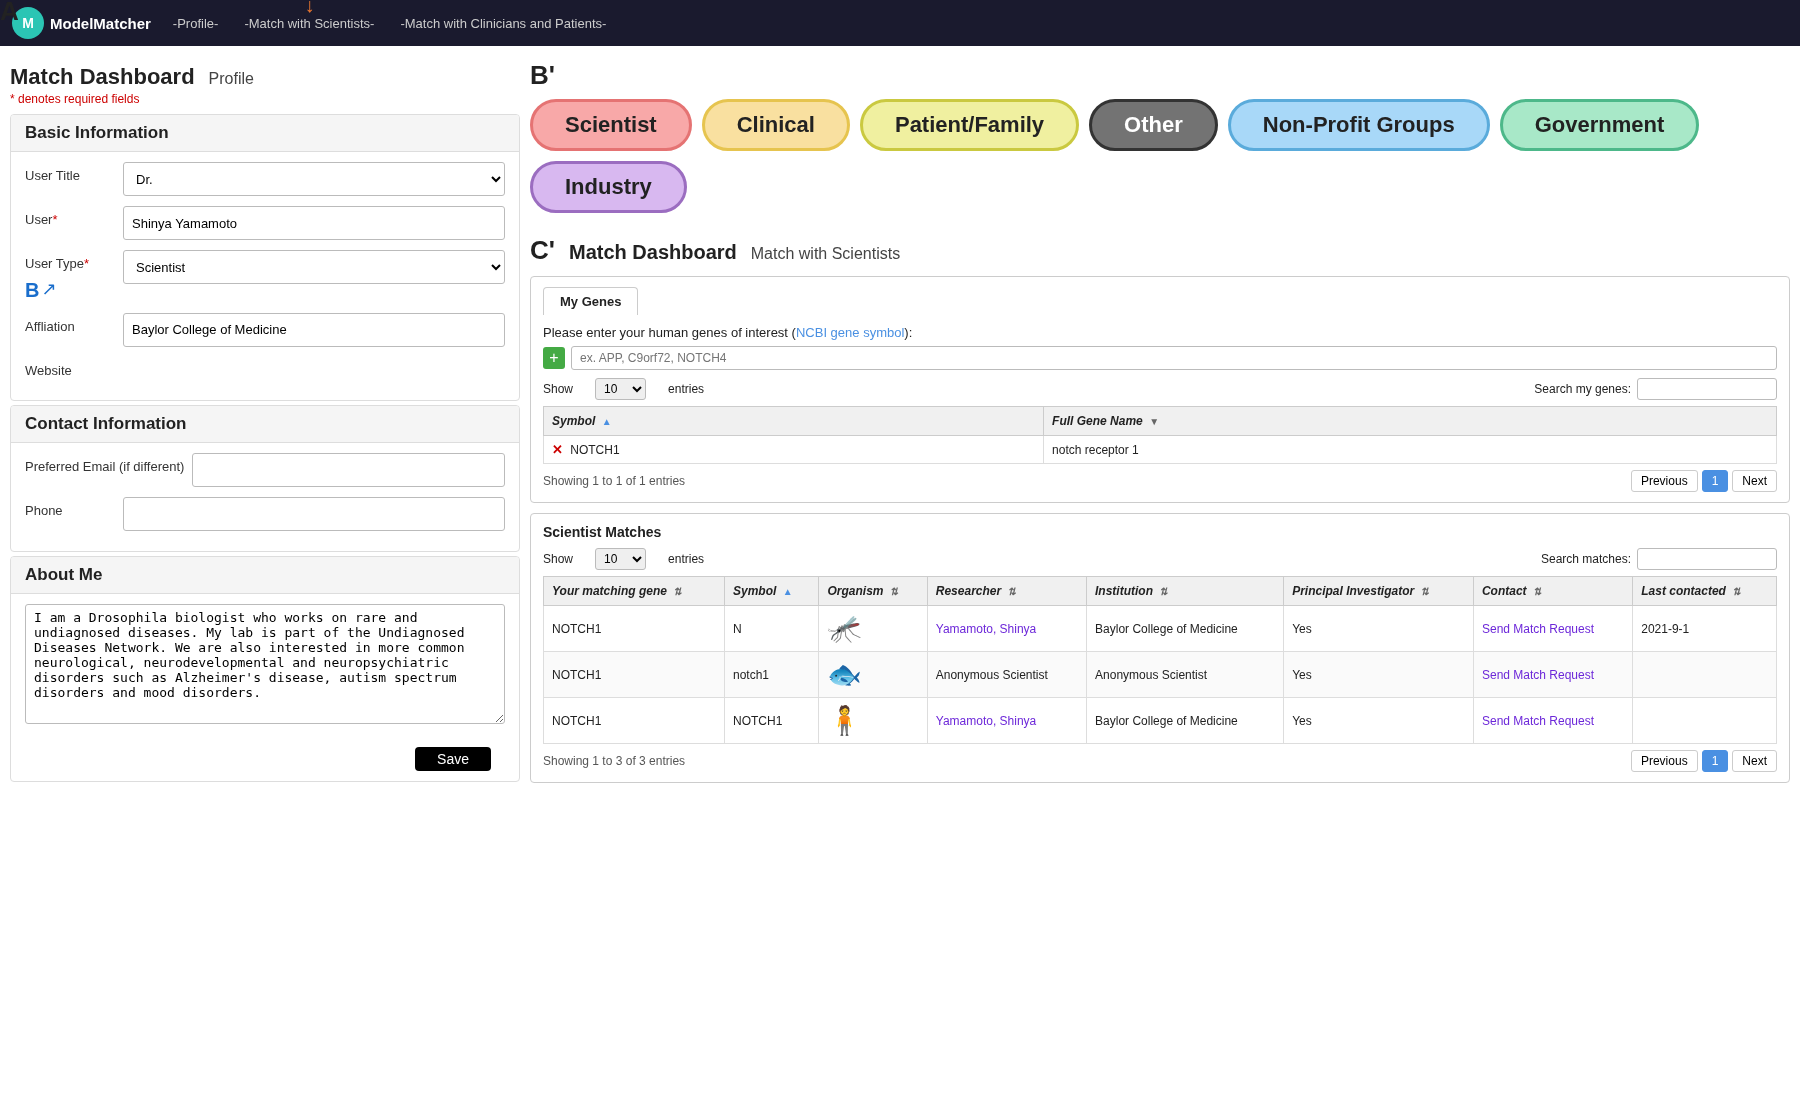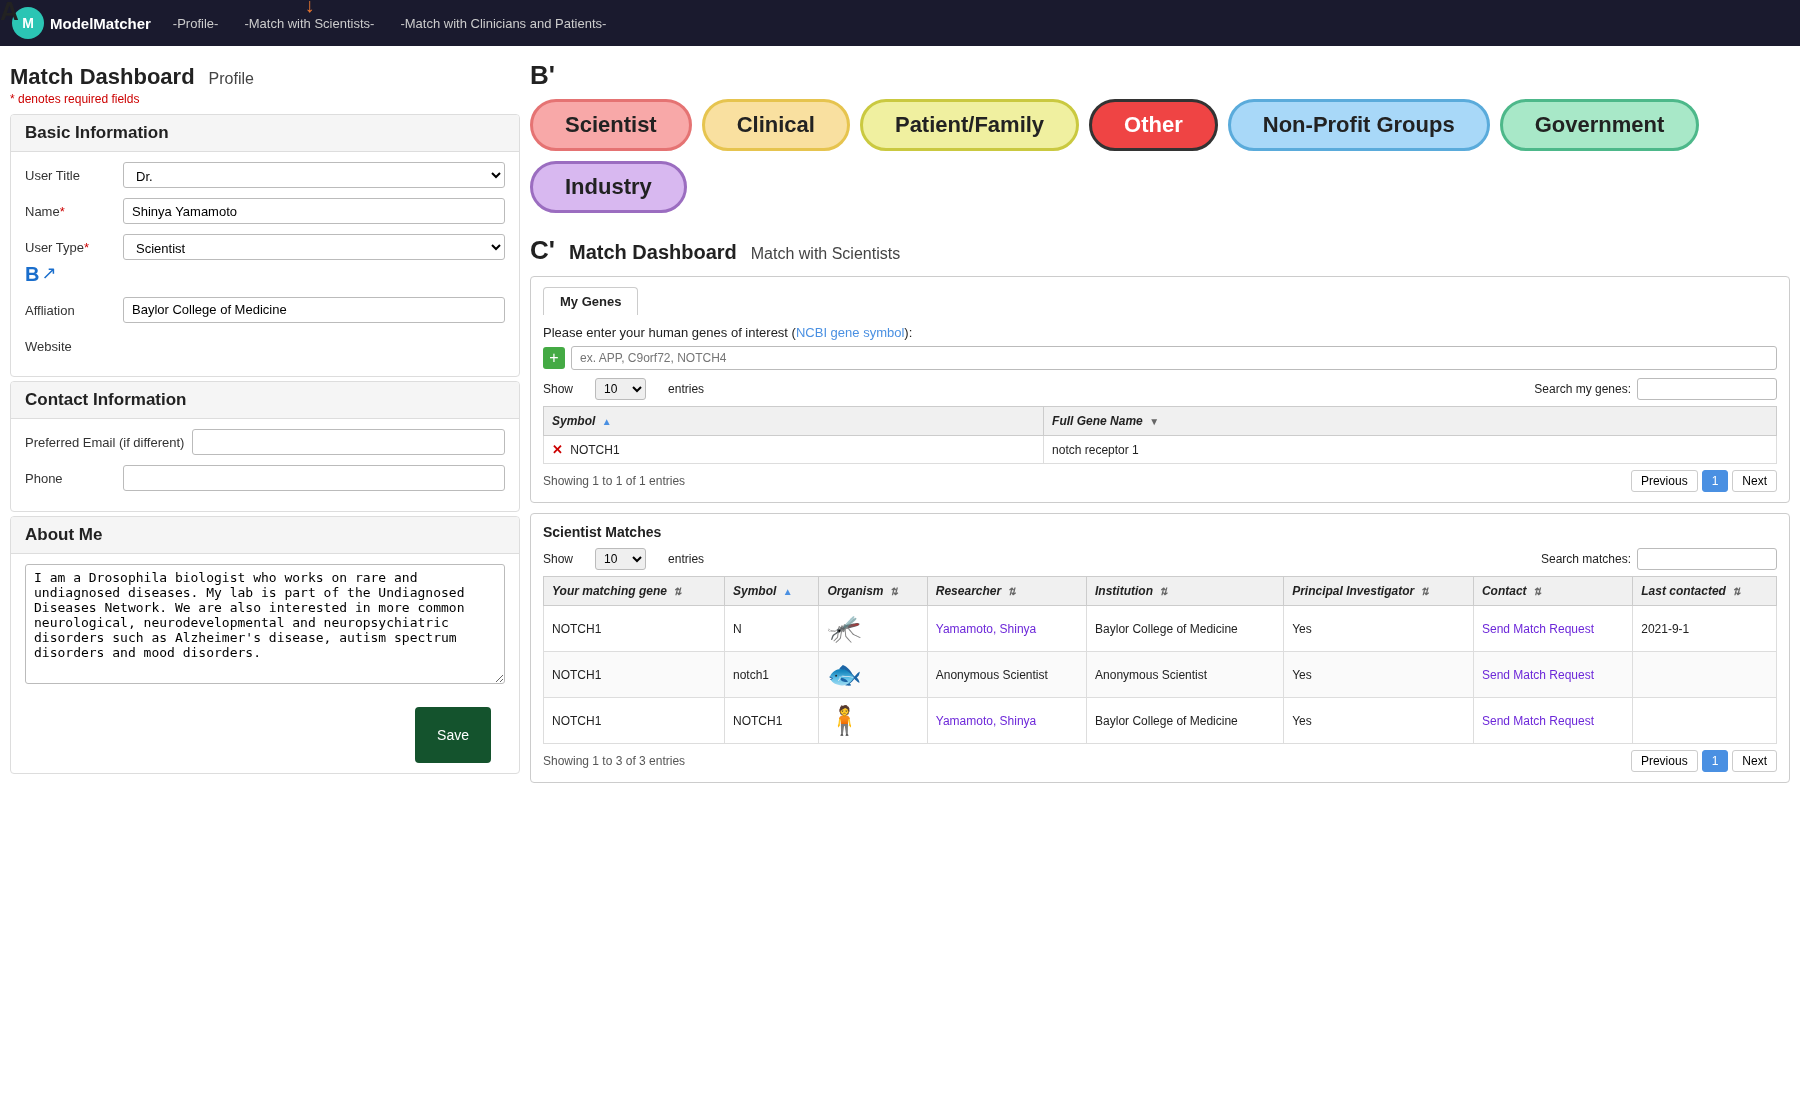--- a/index.html
+++ b/index.html
@@ -60,49 +60,49 @@
     .form-row {
       display: flex; align-items: flex-start; margin-bottom: 10px; gap: 8px;
     }
     .form-label {
       min-width: 90px; padding-top: 6px; font-size: 13px; color: #333;
       line-height: 1.3;
     }
     .form-label .req { color: #c00; }
     .form-control {
       flex: 1; border: 1px solid #bbb; border-radius: 3px; padding: 5px 8px;
-      font-size: 13px; background: #fff; height: 26px;
+      font-size: 13px; background: #fff; height: 34px;
     }
     select.form-control {
       appearance: auto; background: #fff;
     }
     textarea.form-control {
       height: 120px; resize: vertical;
     }
     .save-btn {
-      background: #14532d; color: #fff; border: none; border-radius: 4px;
-      padding: 20px 22px; font-size: 14px; cursor: pointer; float: right; margin: 6px 14px 10px 0;
+      background: #000000; color: #fff; border: none; border-radius: 4px;
+      padding: 4px 22px; font-size: 14px; cursor: pointer; float: right; margin: 6px 14px 10px 0;
     }
 
     
     .panel-right {
       flex: 1; display: flex; flex-direction: column; gap: 14px;
     }
 
     
     .bp-section { padding: 4px 0 8px 0; }
     .bp-tags { display: flex; flex-wrap: wrap; gap: 10px; margin-top: 8px; }
     .tag {
       border-radius: 50px; padding: 10px 32px; font-size: 22px; font-weight: bold;
       border: 3px solid transparent; cursor: pointer;
     }
     .tag-scientist { background: #f8a8a8; border-color: #e57373; color: #222; }
     .tag-clinical { background: #f9e0a0; border-color: #e6c44f; color: #222; }
     .tag-patient { background: #f0f0a0; border-color: #cac940; color: #222; }
-    .tag-other { background: #ef4444; border-color: #333; color: #fff; }
+    .tag-other { background: #737373; border-color: #333; color: #fff; }
     .tag-nonprofit { background: #a8d8f8; border-color: #5aabdb; color: #222; }
     .tag-government { background: #a8e8c8; border-color: #4db88a; color: #222; }
     .tag-industry { background: #d8b8f0; border-color: #9b6dc0; color: #222; text-align: center; }
 
     
     .cp-section { flex: 1; }
     .cp-dash-header {
       display: flex; align-items: baseline; gap: 14px; margin-bottom: 10px;
     }
 
@@ -236,21 +236,21 @@
             <select class="form-control">
               <option>Dr.</option>
               <option>Prof.</option>
               <option>Mr.</option>
               <option>Ms.</option>
             </select>
           </div>
 
           <div class="form-row">
             <div class="form-label">
-              <span>Name</span><span class="req">*</span>
+              <span>User</span><span class="req">*</span>
             </div>
             <input type="text" class="form-control" value="Shinya Yamamoto" style="">
           </div>
 
           <div class="form-row user-type-row">
             <div class="form-label">
               <span>User Type</span><span class="req">*</span>
               <div style="display:flex;align-items:center;margin-top:4px;">
                 <span style="font-size:20px;font-weight:bold;color:#1a6ecc;">B</span>
                 <span style="color:#1a6ecc;font-size:18px;margin-left:2px;">↗</span>

